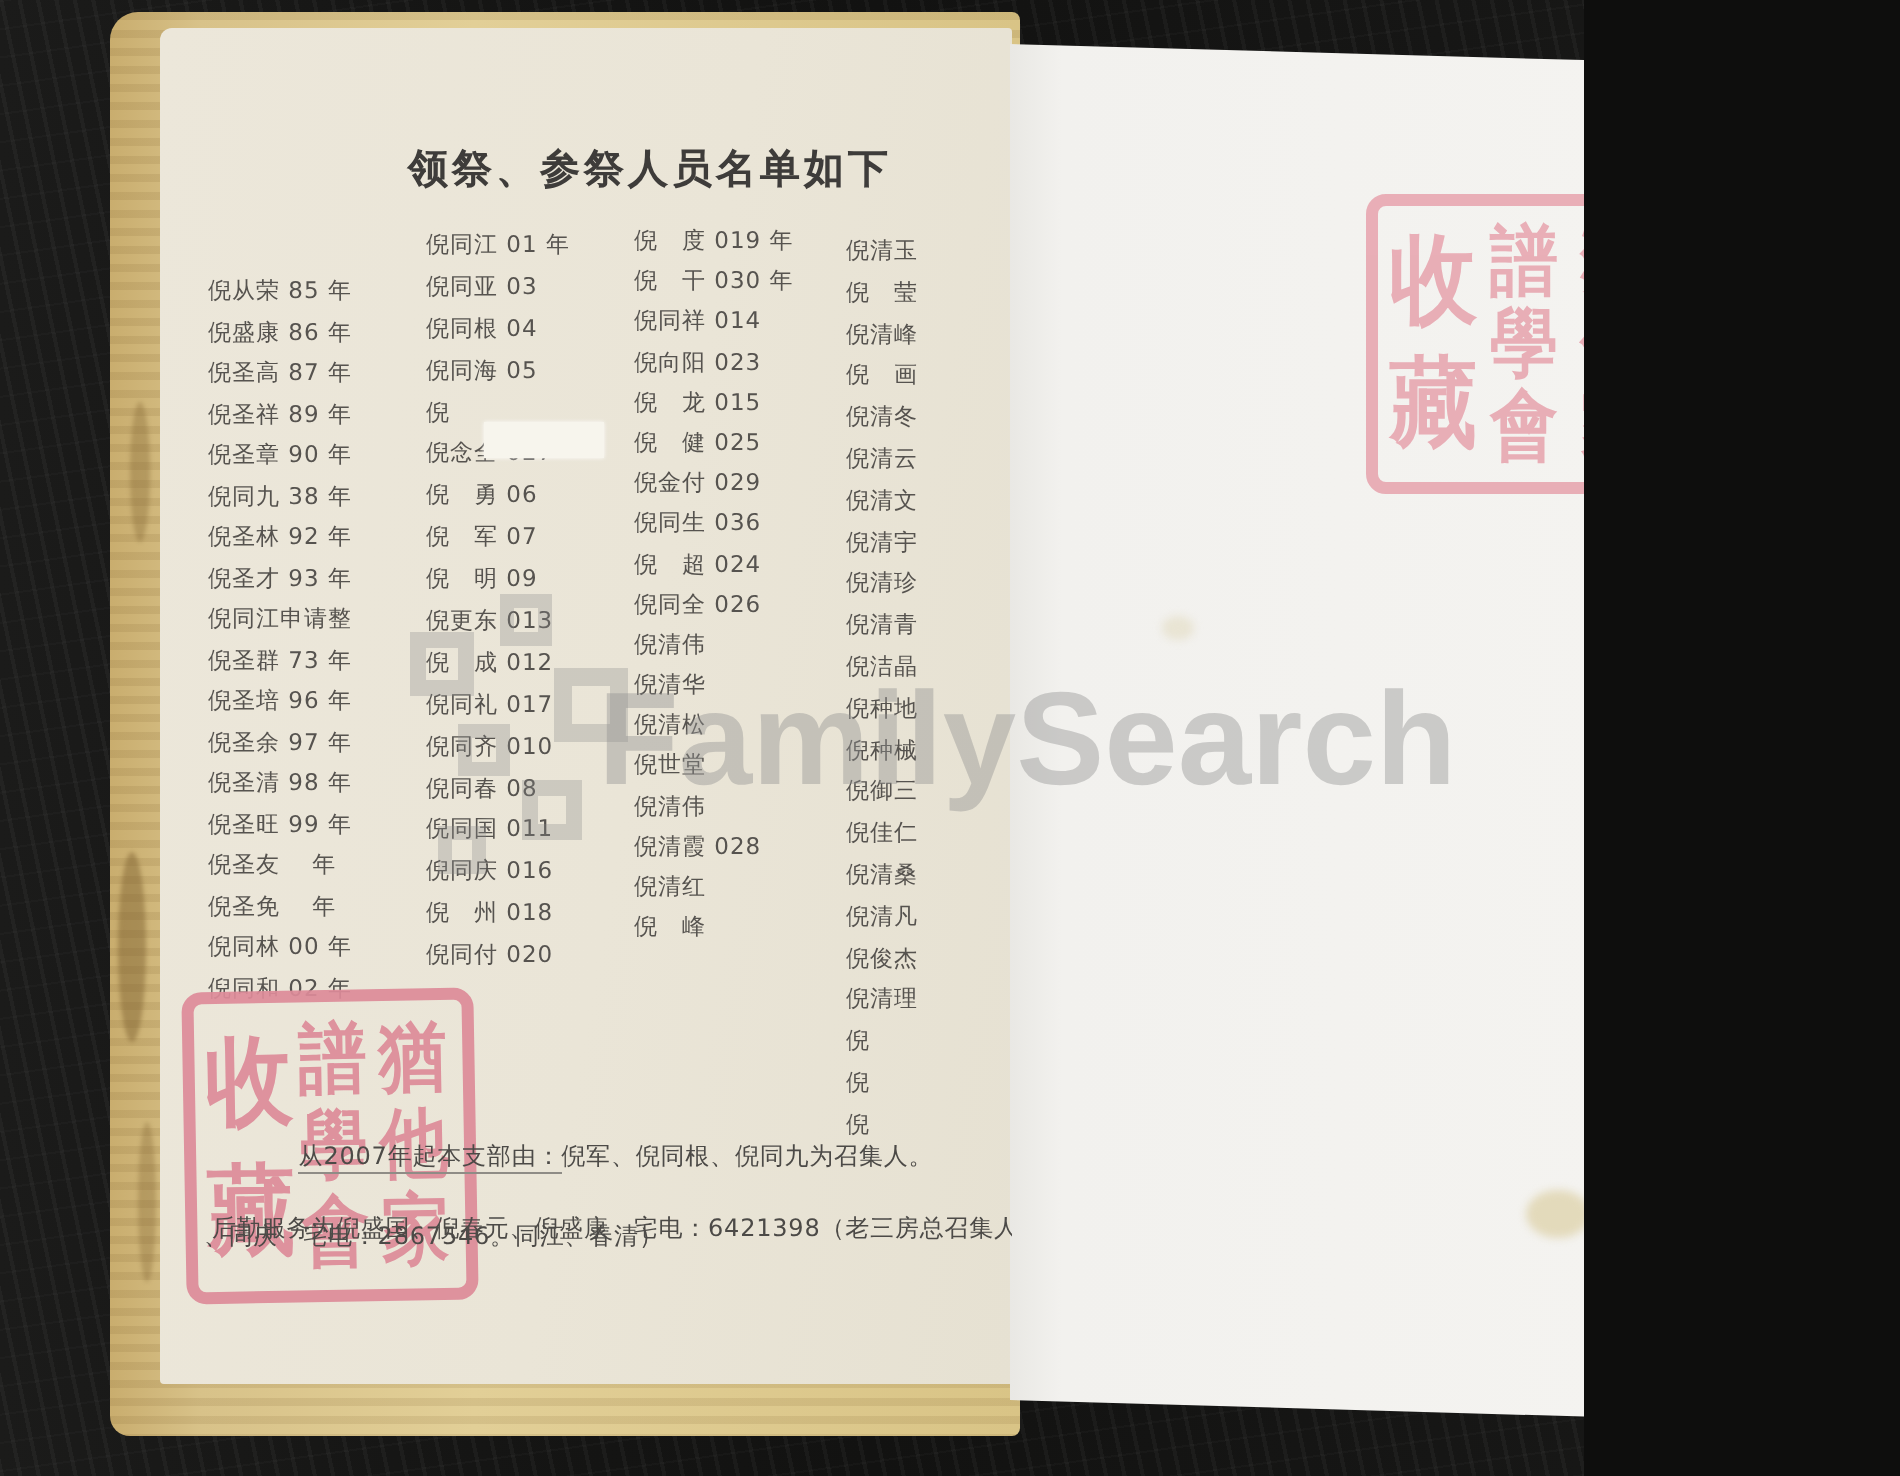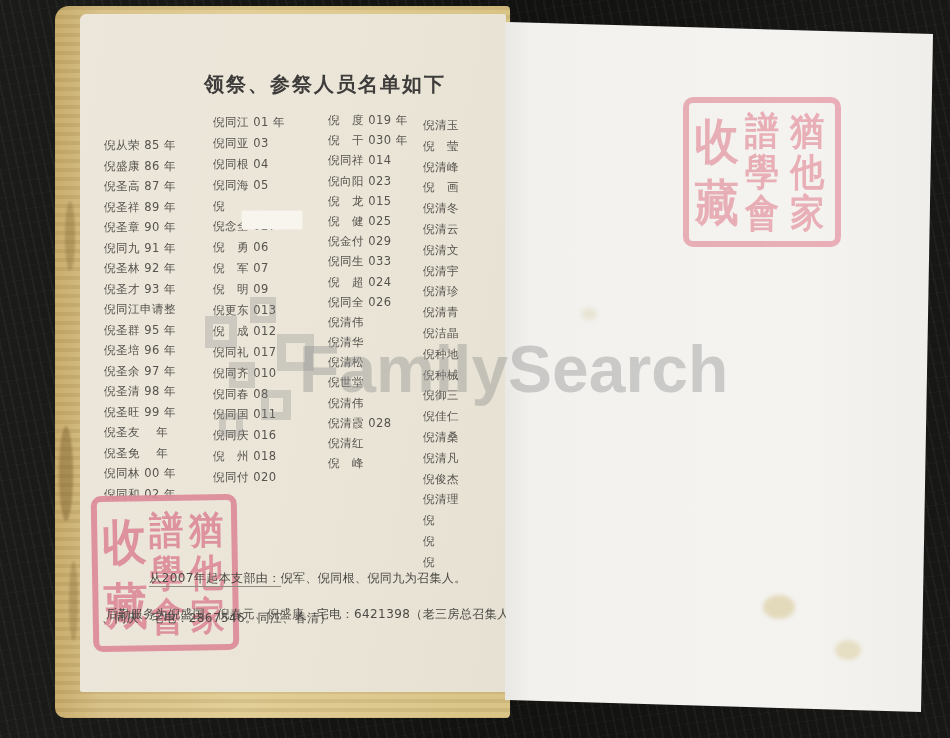--- a/index.html
+++ b/index.html
@@ -1,16 +1,16 @@
 <!DOCTYPE html>
 <html><head>
 <meta charset="utf-8">
 <style>
   html,body{margin:0;padding:0;background:#0e0e0d;}
-  .scene{position:relative;width:950px;height:738px;overflow:hidden;
+  .scene{position:relative;width:792px;height:738px;overflow:hidden;
     background:
       repeating-linear-gradient(78deg, rgba(255,255,255,0.035) 0 2px, rgba(0,0,0,0) 2px 9px),
       repeating-linear-gradient(172deg, rgba(255,255,255,0.02) 0 1px, rgba(0,0,0,0) 1px 14px),
       linear-gradient(90deg,#1b1b1a 0%,#151514 30%,#121211 55%,#171716 100%);
     font-family:"DejaVu Sans","Liberation Sans",sans-serif;}
   
   .page-edges{position:absolute;left:55px;top:6px;width:455px;height:712px;
     border-radius:14px 4px 4px 10px;
     background:
       repeating-linear-gradient(180deg, rgba(120,90,40,0.13) 0 4px, rgba(0,0,0,0) 4px 9px),
@@ -67,25 +67,25 @@
   <div class="page-left">
 
     <div class="page-title">领祭、参祭人员名单如下</div>
 
     <div class="name-col" style="left:24px;top:96px;margin-top:28px;--rh:20.5px;">
         <div class="name-row">倪从荣 85 年</div>
         <div class="name-row">倪盛康 86 年</div>
         <div class="name-row">倪圣高 87 年</div>
         <div class="name-row">倪圣祥 89 年</div>
         <div class="name-row">倪圣章 90 年</div>
-        <div class="name-row">倪同九 91 年</div>
+        <div class="name-row">倪同九 38 年</div>
         <div class="name-row">倪圣林 92 年</div>
         <div class="name-row">倪圣才 93 年</div>
         <div class="name-row">倪同江申请整</div>
-        <div class="name-row">倪圣群 95 年</div>
+        <div class="name-row">倪圣群 73 年</div>
         <div class="name-row">倪圣培 96 年</div>
         <div class="name-row">倪圣余 97 年</div>
         <div class="name-row">倪圣清 98 年</div>
         <div class="name-row">倪圣旺 99 年</div>
         <div class="name-row">倪圣友　 年</div>
         <div class="name-row">倪圣免　 年</div>
         <div class="name-row">倪同林 00 年</div>
         <div class="name-row">倪同和 02 年</div>
       </div>
 
@@ -103,29 +103,29 @@
         <div class="name-row">倪　成 012</div>
         <div class="name-row">倪同礼 017</div>
         <div class="name-row">倪同齐 010</div>
         <div class="name-row">倪同春 08</div>
         <div class="name-row">倪同国 011</div>
         <div class="name-row">倪同庆 016</div>
         <div class="name-row">倪　州 018</div>
         <div class="name-row">倪同付 020</div>
       </div>
 
-    <div class="name-col" style="left:248px;top:99px;--rh:20.2px;">
+    <div class="name-col" style="left:237px;top:99px;--rh:20.2px;">
         <div class="name-row">倪　度 019 年</div>
         <div class="name-row">倪　干 030 年</div>
         <div class="name-row">倪同祥 014</div>
         <div class="name-row">倪向阳 023</div>
         <div class="name-row">倪　龙 015</div>
         <div class="name-row">倪　健 025</div>
         <div class="name-row">倪金付 029</div>
-        <div class="name-row">倪同生 033</div>
+        <div class="name-row">倪同生 036</div>
         <div class="name-row">倪　超 024</div>
         <div class="name-row">倪同全 026</div>
         <div class="name-row">倪清伟</div>
         <div class="name-row">倪清华</div>
         <div class="name-row">倪清松</div>
         <div class="name-row">倪世堂</div>
         <div class="name-row">倪清伟</div>
         <div class="name-row">倪清霞 028</div>
         <div class="name-row">倪清红</div>
         <div class="name-row">倪　峰</div>

